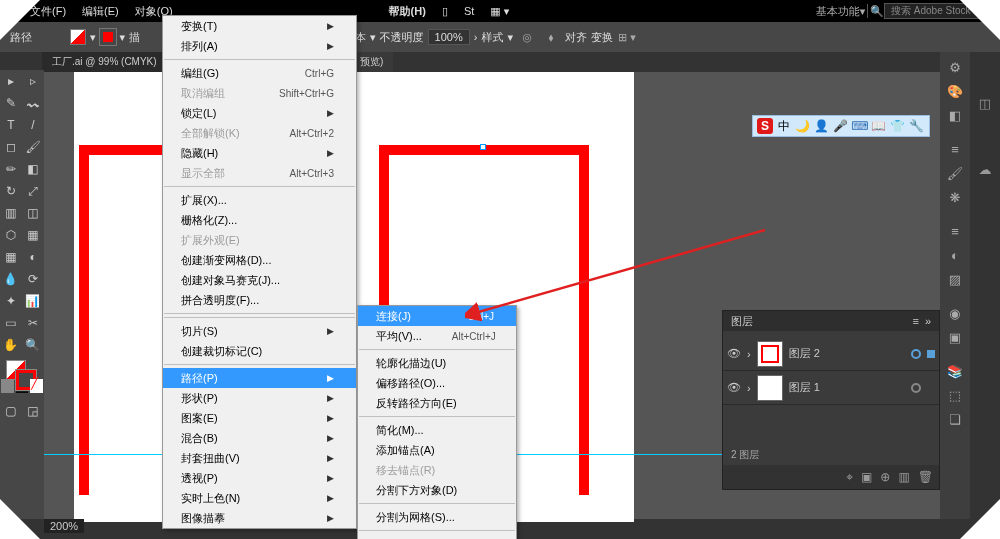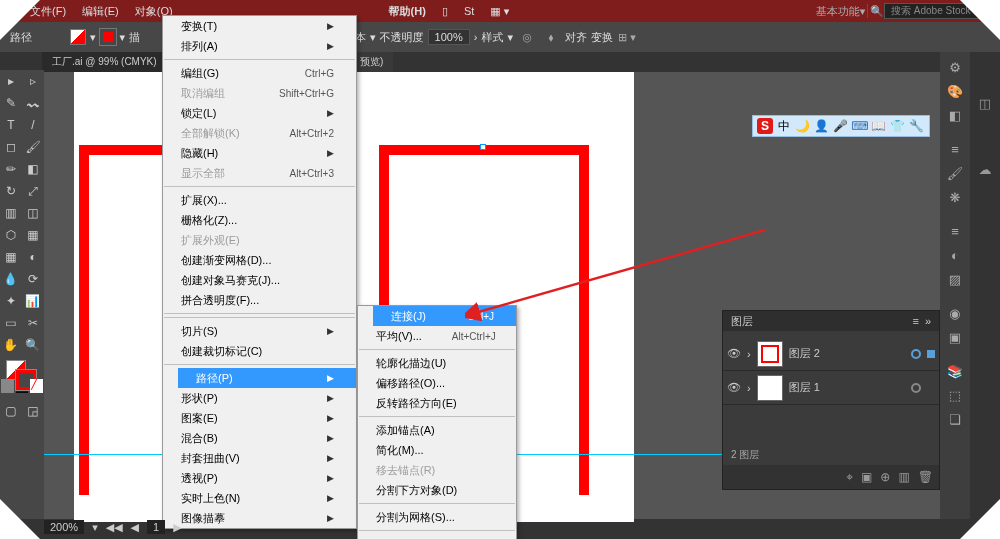--- a/index.html
+++ b/index.html
@@ -7,21 +7,21 @@
   .app { width: 1000px; height: 539px; background: #333333; position: relative; }
   
   
   .corner { position: absolute; width: 0; height: 0; border-style: solid; }
   .corner.tl { top: 0; left: 0; border-width: 40px 40px 0 0; border-color: #fff transparent transparent transparent; }
   .corner.tr { top: 0; right: 0; border-width: 0 40px 40px 0; border-color: transparent #fff transparent transparent; }
   .corner.bl { bottom: 0; left: 0; border-width: 40px 0 0 40px; border-color: transparent transparent transparent #fff; }
   .corner.br { bottom: 0; right: 0; border-width: 0 0 40px 40px; border-color: transparent transparent #fff transparent; }
 
   
-  .menubar { position: absolute; top: 0; left: 0; right: 0; height: 22px; background: #7f1d1d; color: #ddd; display: flex; align-items: center; padding-left: 22px; }
+  .menubar { position: absolute; top: 0; left: 0; right: 0; height: 22px; background: #000000; color: #ddd; display: flex; align-items: center; padding-left: 22px; }
   .menubar .item { padding: 3px 8px; cursor: default; }
   .menubar .spacer { flex: 1; }
   .menubar .right { display: flex; align-items: center; color: #aaa; }
   .menubar .divider { width: 1px; height: 14px; background: #555; margin: 0 2px; }
   .search-box { background: #222; border: 1px solid #555; color: #888; padding: 1px 6px; height: 16px; width: 116px; font-size: 10px; display: flex; align-items: center; }
 
   
   .controlbar { position: absolute; top: 22px; left: 0; right: 0; height: 30px; background: #474747; color: #ddd; display: flex; align-items: center; padding: 0 10px; gap: 4px; font-size: 10px; }
   .controlbar .sw-box { width: 16px; height: 16px; border: 1px solid #777; }
   .controlbar .sw-fill { background: linear-gradient(135deg,#fff 49%, #f00 50%); }
@@ -60,21 +60,21 @@
 
   
   .inputbar { position:absolute; top:115px; right:70px; height:22px; background:#d2e8fb; border:1px solid #9bbde0; display:flex; align-items:center; padding:0 4px; gap:3px; }
   .inputbar .ib { width:16px; height:16px; display:flex; align-items:center; justify-content:center; font-size:12px; }
   .inputbar .s-logo { background:#e01919; color:#fff; border-radius:3px; font-weight:bold; }
 
   
   .menu { position:absolute; background:#f0f0f0; border:1px solid #999; box-shadow: 2px 2px 4px rgba(0,0,0,.3); color:#000; }
   .menu .mi { display:flex; align-items:center; height:20px; padding: 0 22px 0 18px; white-space:nowrap; }
   .menu .mi.disabled { color:#9c9c9c; }
-  .menu .mi.hl { background:#3399ff; color:#fff;margin-left:15px; }
+  .menu .mi.hl { background:#3399ff; color:#fff; }
   .menu .mi .lbl { flex:1; }
   .menu .mi .sc { color:#555; margin-left:30px; font-size:10px; }
   .menu .mi.hl .sc { color:#fff; }
   .menu .mi .arrow { color:#333; margin-left:10px; font-size:9px; }
   .menu .mi.hl .arrow { color:#fff; }
   .menu .sep { height:1px; background:#c0c0c0; margin:3px 1px; }
   .menu1 { top:15px; left:162px; width:195px; }
   .menu2 { top:305px; left:357px; width:160px; }
 
   
@@ -88,21 +88,21 @@
   .layers .thumb { width:26px; height:26px; background:#fff; border:1px solid #666; }
   .layers .t2 { position:relative; }
   .layers .t2::after { content:""; position:absolute; inset:3px; border:2px solid #f00; }
   .layers .name { flex:1; }
   .layers .dot { width:10px; height:10px; border-radius:50%; border:2px solid #888; }
   .layers .ftr { height:24px; background:#323232; display:flex; align-items:center; padding:0 6px; gap:8px; justify-content:flex-end;}
   .layers .ftr .ficon{ color:#999; font-size:12px;}
   .layers .status { padding:3px 8px; font-size:10px; color:#aaa;}
 
   
-  .statusbar { position:absolute; bottom:4px; left:44px; height:16px; display:flex; align-items:center; color:#ccc; font-size:10px; gap:8px; }
+  .statusbar { position:absolute; bottom:4px; left:44px; height:16px; display:flex; align-items:center; color:#ccc; font-size:10px; gap:8px;flex-direction:column; }
   .statusbar .zoom { background:#222; padding:1px 6px; }
 
 </style>
 </head>
 <body>
 
 <div class="app">
 
   <div class="menubar">
     <span class="item">文件(F)</span>
@@ -381,24 +381,24 @@
         <span class="lbl">轮廓化描边(U)</span>
       </div>
       <div class="mi">
         <span class="lbl">偏移路径(O)...</span>
       </div>
       <div class="mi">
         <span class="lbl">反转路径方向(E)</span>
       </div>
       <div class="sep"></div>
       <div class="mi">
+        <span class="lbl">简化(M)...</span>
+      </div>
+      <div class="mi">
         <span class="lbl">添加锚点(A)</span>
-      </div>
-      <div class="mi">
-        <span class="lbl">简化(M)...</span>
       </div>
       <div class="mi disabled">
         <span class="lbl">移去锚点(R)</span>
       </div>
       <div class="mi">
         <span class="lbl">分割下方对象(D)</span>
       </div>
       <div class="sep"></div>
       <div class="mi">
         <span class="lbl">分割为网格(S)...</span>

